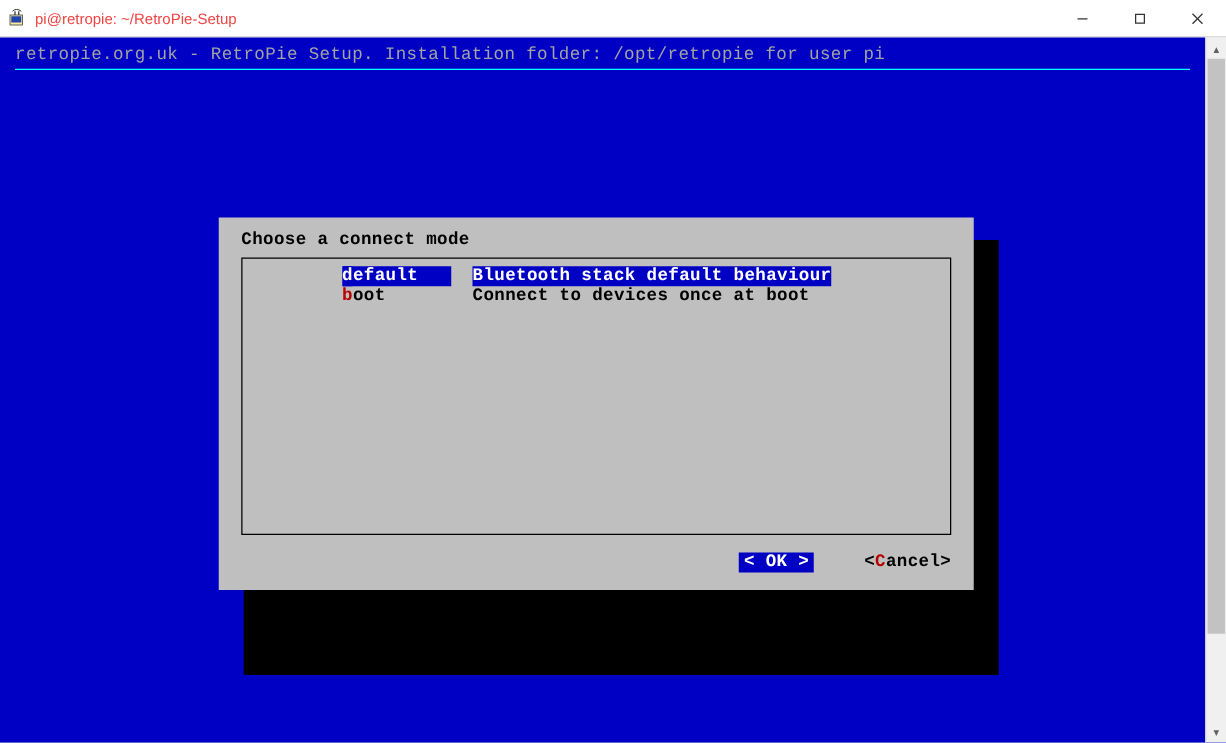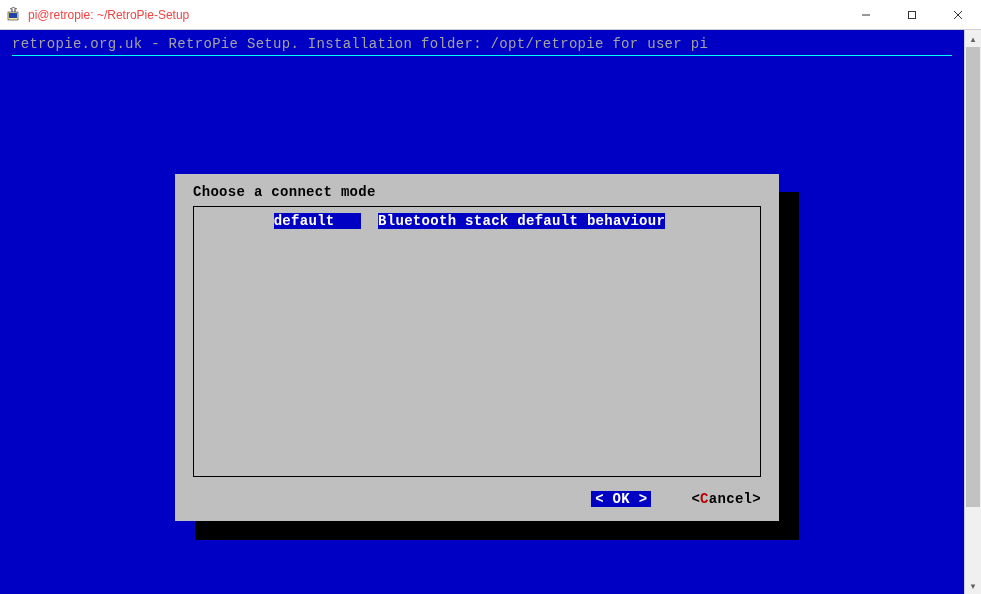--- a/index.html
+++ b/index.html
@@ -120,21 +120,21 @@
       font-size: 14px;
       line-height: 16px;
       padding: 10px 18px 14px 18px;
       letter-spacing: 0.3px;
     }
     .dialog-prompt {
       margin-bottom: 6px;
     }
     .inner-box {
       border: 1px solid #000000;
-      height: 271px;
+      height: 222px;
       padding: 6px 10px;
       position: relative;
     }
     .menu-row {
       white-space: pre;
     }
     .sel {
       background: #0000c4;
       color: #ffffff;
     }
@@ -203,20 +203,21 @@
       <div class="header-line">retropie.org.uk - RetroPie Setup. Installation folder: /opt/retropie for user pi</div>
       <div class="header-underline"></div>
     </div>
 
     <div class="dialog-wrap">
       <div class="dialog-shadow"></div>
       <div class="dialog">
         <div class="dialog-prompt">Choose a connect mode</div>
         <div class="inner-box">
           <div class="menu-row">        <span class="sel"><span class="hotkey-sel">d</span><span>efault   </span></span><span>  </span><span class="sel">Bluetooth stack default behaviour</span></div>
+          <div class="menu-row">        <span class="hotkey">b</span><span>oot      </span><span>  </span><span>Connect to devices once at boot</span></div>
         </div>
         <div class="button-row">
           <span class="dlg-btn active"><span>&lt;  </span><span class="hotkey">O</span><span>K  &gt;</span></span>
           <span class="dlg-btn"><span>&lt;</span><span class="hotkey">C</span><span>ancel&gt;</span></span>
         </div>
       </div>
     </div>
   </div>
 
   <div class="scrollbar-vert">

